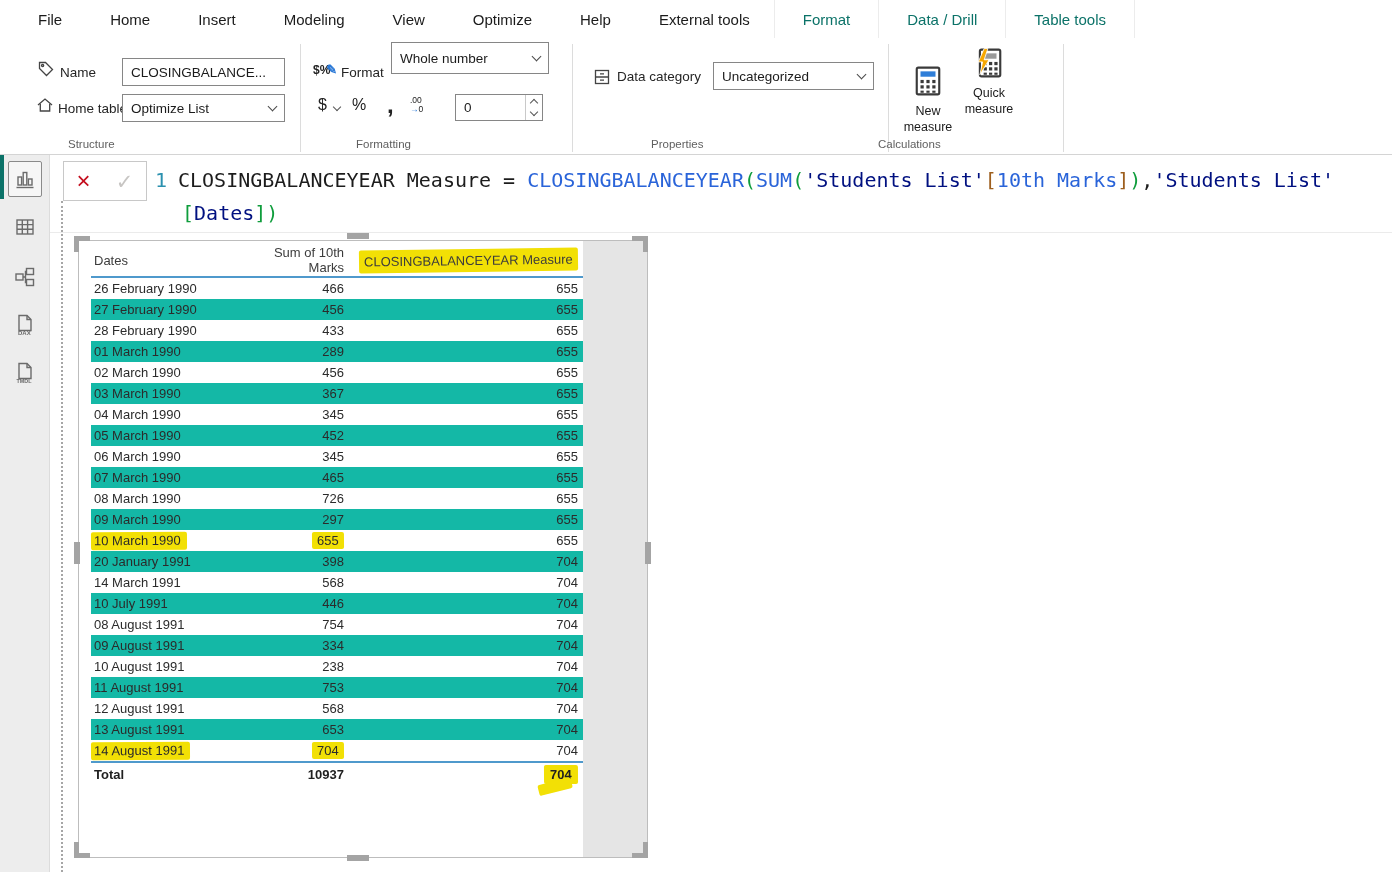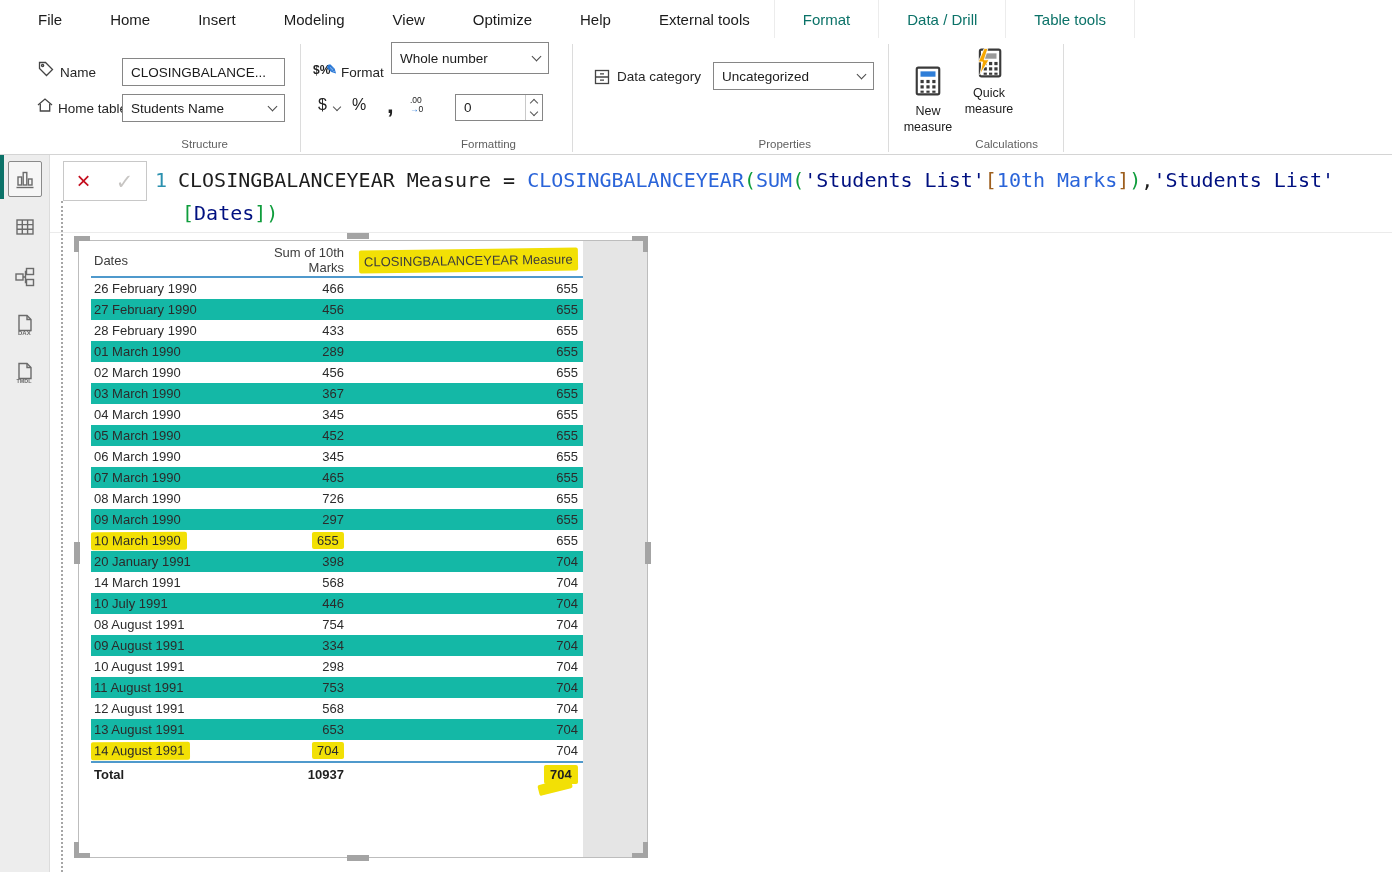--- a/index.html
+++ b/index.html
@@ -9,21 +9,21 @@
   
   .tabbar { position:absolute; left:0; top:0; right:0; height:38px; background:#fff; display:flex; align-items:stretch; padding-left:14px; }
   .tab { display:flex; align-items:center; padding:0 24px; font-size:15px; color:#1b1b1b; position:relative; cursor:default; }
   .tab.ctx { color:#0b7268; border-left:1px solid #ececec; padding:0 28px; }
   .tab.ctx:last-child { border-right:1px solid #ececec; }
   .tab.active::after { content:""; position:absolute; left:10px; right:10px; bottom:0; height:3px; background:#0b7268; }
 
   
   .ribbon { position:absolute; left:0; top:38px; right:0; height:117px; background:#fff; border-bottom:1px solid #d4d4d4; font-size:13.5px; }
   .rsep { position:absolute; top:6px; height:108px; width:1px; background:#dcdcdc; }
-  .grouplabel { position:absolute; top:100px; font-size:11.5px; color:#5f5f5f; text-align:right; width:160px; }
+  .grouplabel { position:absolute; top:100px; font-size:11.5px; color:#5f5f5f; text-align:left; width:160px; }
   .rlabel { position:absolute; font-size:13.5px; color:#252525; }
   .rinput, .rselect { position:absolute; height:28px; border:1px solid #868686; background:#fff; font-size:13.5px; color:#1b1b1b; display:flex; align-items:center; padding:0 8px; font-family:"Liberation Sans",sans-serif; }
   .rselect { justify-content:space-between; }
   .chev { width:7px; height:7px; border-right:1.5px solid #4a4a4a; border-bottom:1.5px solid #4a4a4a; transform:rotate(45deg); margin-top:-4px; flex:none; }
   .icon16 { position:absolute; width:18px; height:18px; }
   .fmt-ico { position:absolute; font-weight:700; font-size:12px; color:#222; }
   .fmt-ico .pen { color:#2b79d7; font-size:13px; margin-left:-4px; display:inline-block; transform:rotate(0deg); }
   .mini { position:absolute; color:#222; }
   .dec-ico { position:absolute; font-size:8.5px; line-height:9px; color:#222; text-align:left; }
   .dec-ico .arr { color:#2b79d7; }
@@ -118,21 +118,21 @@
   <span class="rlabel" style="left:60px; top:27px;">Name</span>
   <input class="rinput" style="left: 122px; top: 20px; width: 163px;" value="CLOSINGBALANCE...">
   <span class="icon16" style="left:36px; top:58px;">
     <svg viewBox="0 0 18 18" width="18" height="18" stroke="#444" fill="none" stroke-width="1.3">
         <path d="M2 9l7-6 7 6"></path>
         <path d="M4.3 7.8V15h9.4V7.8"></path>
       </svg>
   </span>
   <span class="rlabel" style="left:58px; top:63px;">Home table</span>
   <div class="rselect" style="left:122px; top:56px; width:163px;">
-    <span>Students Name</span>
+    <span>Optimize List</span>
       <span class="chev"></span>
   </div>
   <div class="grouplabel" style="left:68px;">Structure</div>
   <div class="rsep" style="left:300px;"></div>
 
   <span class="fmt-ico" style="left:313px; top:24px;">$%<span class="pen">✎</span></span>
   <span class="rlabel" style="left:341px; top:27px;">Format</span>
   <div class="rselect" style="left:391px; top:4px; width:158px; height:32px;">
     <span>Whole number</span>
       <span class="chev"></span>
@@ -363,21 +363,21 @@
           <div class="c1">754</div>
           <div class="c2">704</div>
         </div>
         <div class="trow alt">
           <div class="c0">09 August 1991</div>
           <div class="c1">334</div>
           <div class="c2">704</div>
         </div>
         <div class="trow">
           <div class="c0">10 August 1991</div>
-          <div class="c1">298</div>
+          <div class="c1">238</div>
           <div class="c2">704</div>
         </div>
         <div class="trow alt">
           <div class="c0">11 August 1991</div>
           <div class="c1">753</div>
           <div class="c2">704</div>
         </div>
         <div class="trow">
           <div class="c0">12 August 1991</div>
           <div class="c1">568</div>

